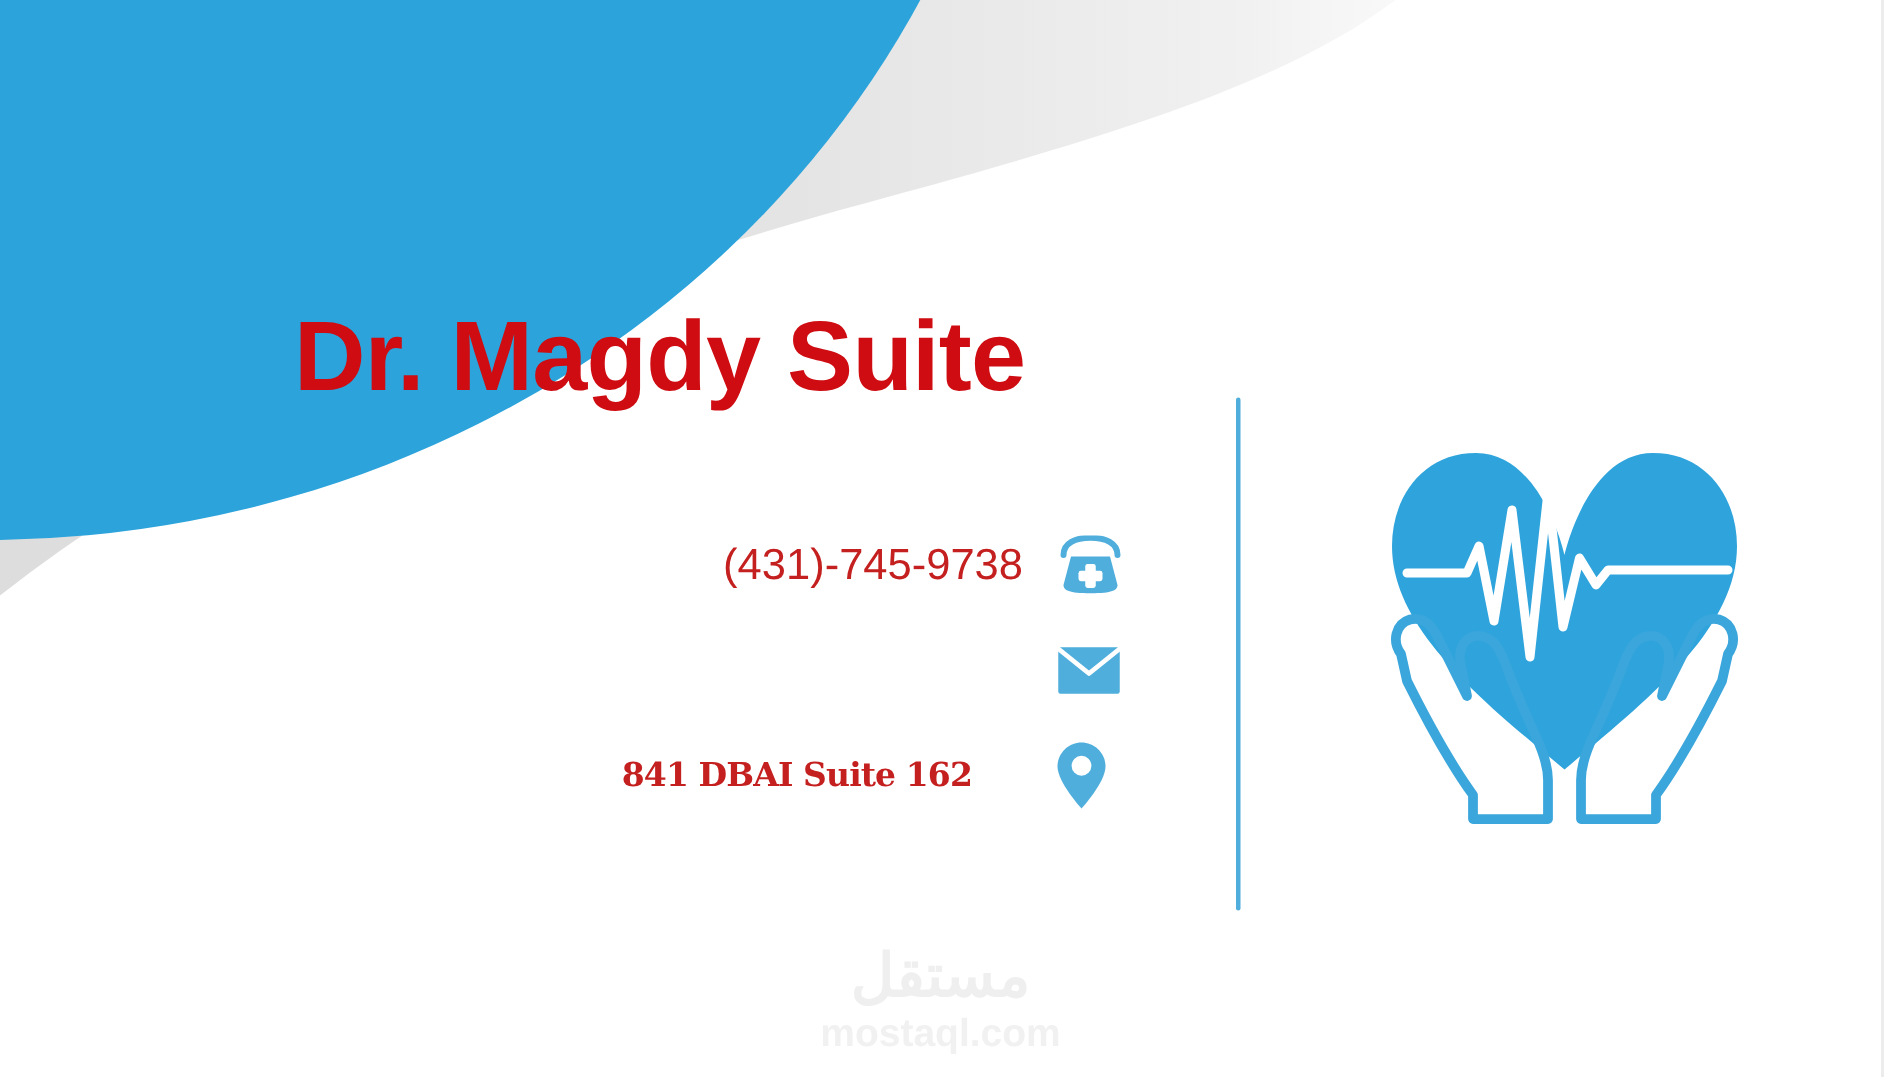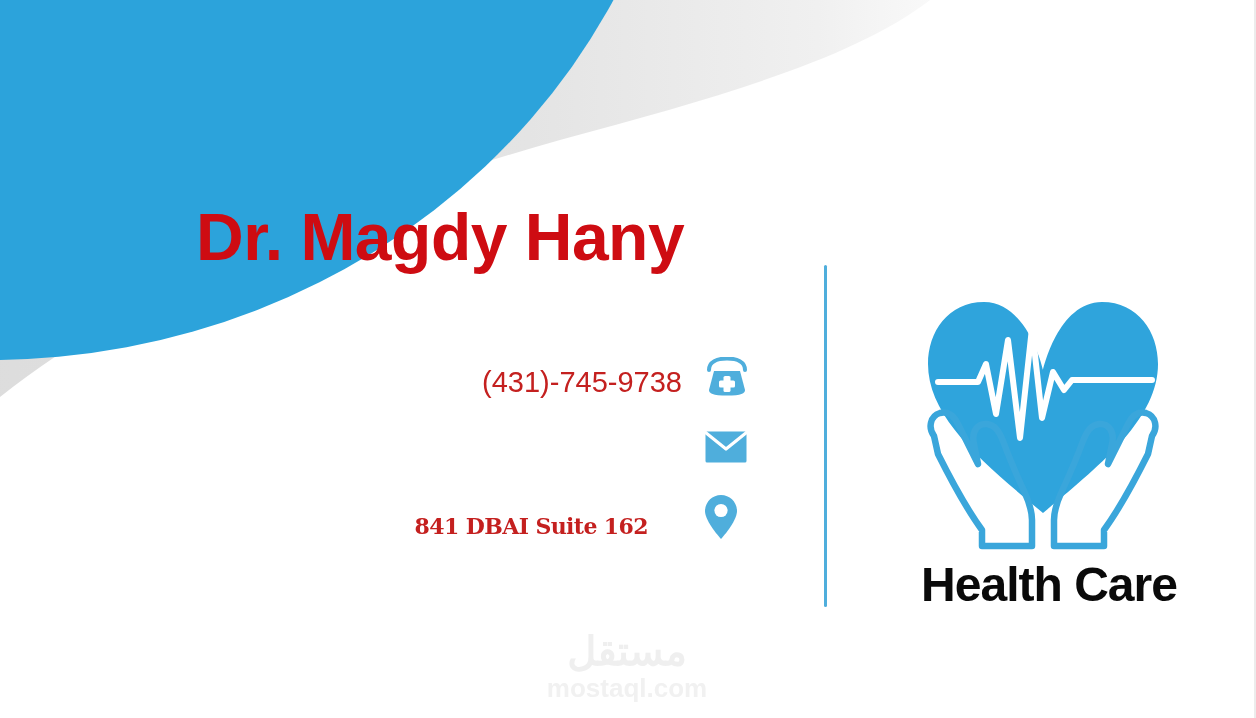--- a/index.html
+++ b/index.html
@@ -42,21 +42,21 @@
 
   
   #contact-block {
     position:absolute;
     left:300px;
     top:355px;
     width:450px;
   }
   .contact-row {
     display:flex;
-    align-items:flex-end;
+    align-items:center;
     justify-content:flex-end;
     margin-bottom:26px;
     height:44px;
   }
   .contact-text {
     color:#C4201F;
     text-align:right;
     white-space:nowrap;
     margin-right:22px;
   }
@@ -165,21 +165,21 @@
 
       <ellipse cx="-10" cy="-300" rx="700" ry="660" fill="#2CA3DB"></ellipse>
 
       <path d="M -300,760 L 1400,760 L 1400,-10
                C 1180,40 900,110 640,190
                C 400,262 160,350 -30,470
                L -300,520 Z" fill="#FFFFFF" opacity="0"></path>
     </g>
   </svg>
 
-  <div id="doctor-name">Dr. Magdy Hany</div>
+  <div id="doctor-name">Dr. Magdy Suite</div>
 
   <div id="contact-block">
 
     <div class="contact-row">
       <span class="contact-text phone">(431)-745-9738</span>
       <span class="contact-icon">
         <svg width="46" height="40" viewBox="0 0 46 40" xmlns="http://www.w3.org/2000/svg">
           <path d="M5,13 C5,5 13,1.5 23,1.5 C33,1.5 41,5 41,13" fill="none" stroke="#4FAEDC" stroke-width="4" stroke-linecap="round"></path>
           <path d="M10,14 L36,14 L41,33 C41,36.5 37.5,38.5 23,38.5 C8.5,38.5 5,36.5 5,33 Z" fill="#4FAEDC"></path>
           <rect x="19.5" y="19" width="7" height="16" rx="1.6" fill="#FFFFFF"></rect>
@@ -247,20 +247,19 @@
                C179,157 175,163 171,173
                C164,192 156,210 150,223
                C144,236 142,244 142,252
                L142,278
                L192,278
                L192,262
                C208,240 226,206 236,186 Z" fill="none" stroke="#3AA6DB" stroke-width="6.5" stroke-linejoin="round" stroke-linecap="round"></path>
     </svg>
   </div>
 
-  <div id="brand-name">Health Care</div>
 
   <div id="watermark">
     <div id="watermark-arabic">مستقل</div>
     <div id="watermark-url">mostaql.com</div>
   </div>
 
 </div>
 
 </body></html>

